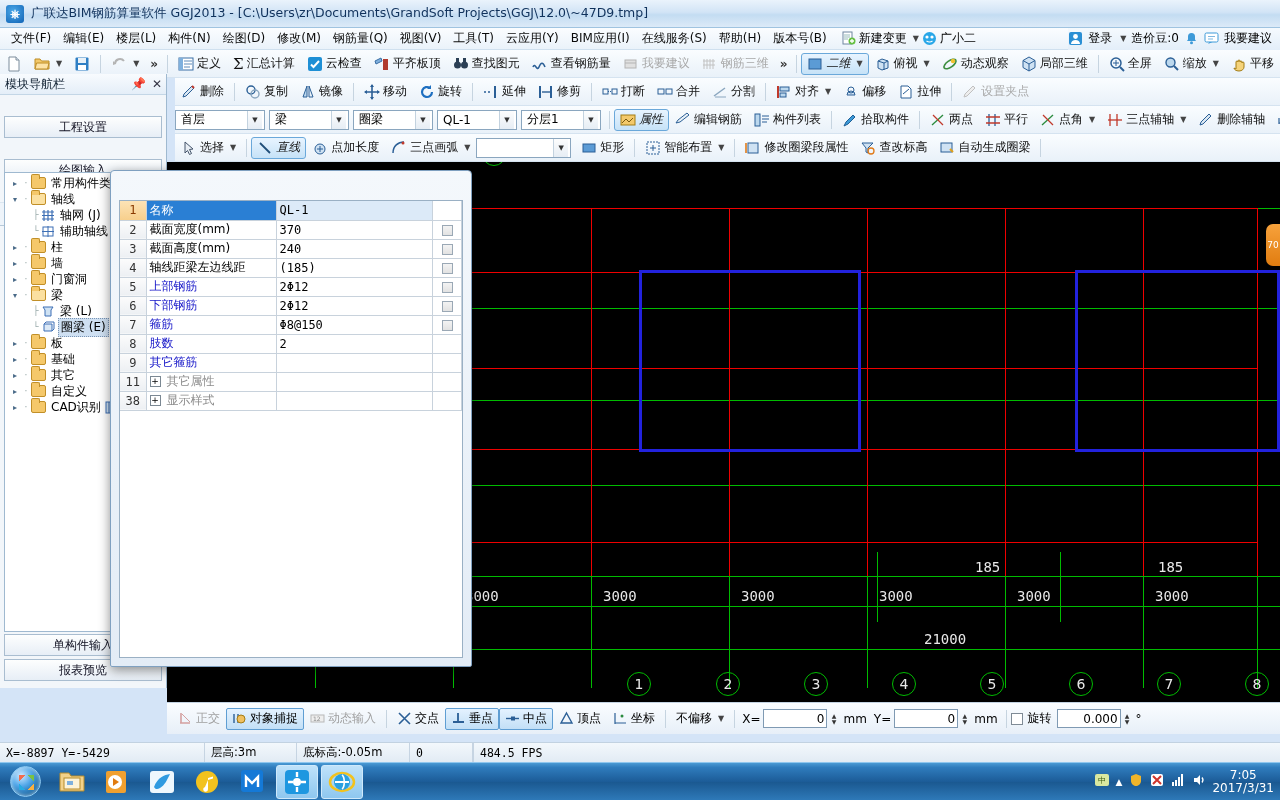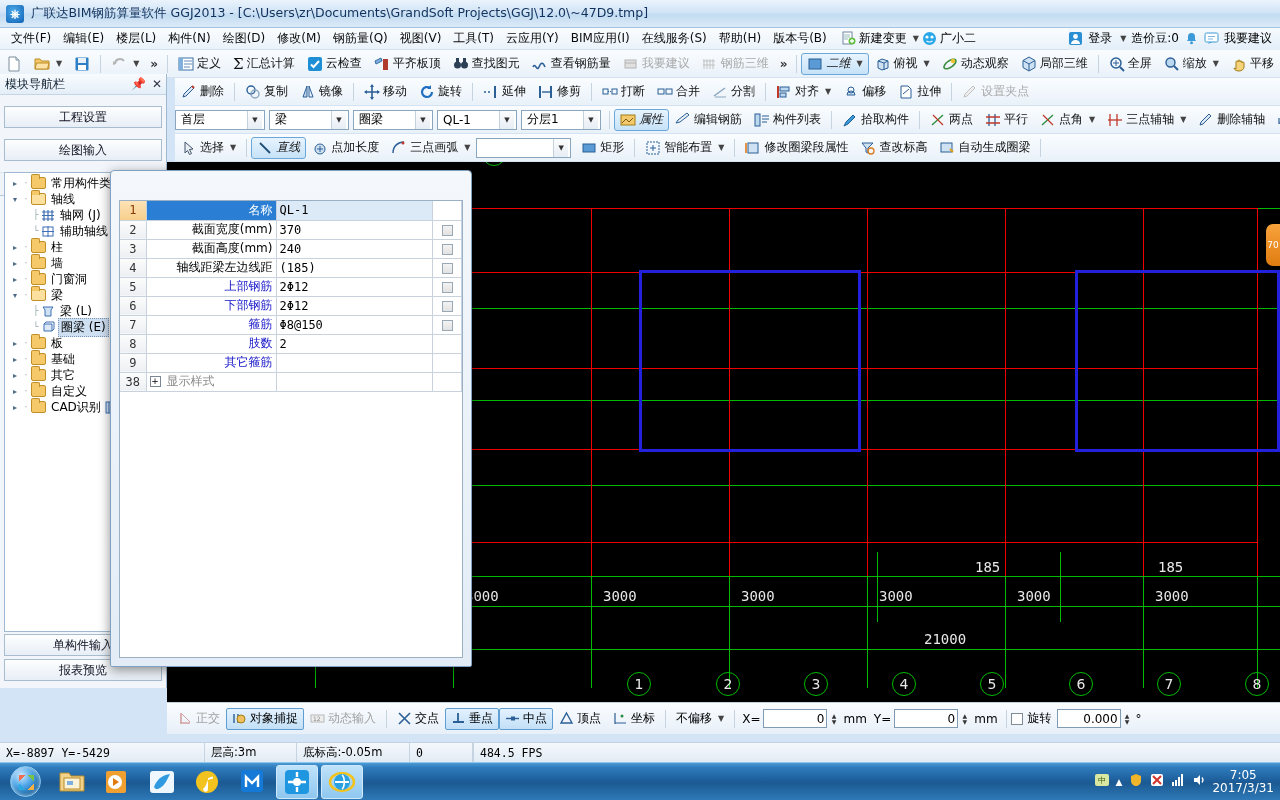--- a/index.html
+++ b/index.html
@@ -74,21 +74,21 @@
     background: linear-gradient(to bottom,#fdfdfd,#e6edf4); border-left:1px solid #c3d2df;
   }
 
   
   .leftpanel { position: absolute; left: 0; top: 74px; width: 167px; height: 614px;
     background: #f2f6fa; border-right: 1px solid #9fb9d0; }
   .lp-header { height: 21px; background: linear-gradient(to bottom,#f8fbfe,#e4eef8);
     border-bottom: 1px solid #c3d6e6; display: flex; align-items: center;
     padding: 0 4px 0 5px; font-size: 12px; color:#123; }
   .lp-header .sp { margin-left:auto; display:flex; gap:6px; font-size:12px; color:#334; }
-  .lp-btn { margin: 11px 4px; height: 22px; background: linear-gradient(to bottom,#fdfefe,#e7eef6);
+  .lp-btn { margin: 21px 4px; height: 22px; background: linear-gradient(to bottom,#fdfefe,#e7eef6);
     border: 1px solid #a9bdd0; display:flex; align-items:center; justify-content:center;
     font-size: 12px; color:#112; }
   .lp-tools { height: 24px; display:flex; align-items:center; gap:8px; padding-left:8px;
     border-top:1px solid #dbe6f0; border-bottom:1px solid #b7c9d9; background:#eef4fa; }
   .tree { position:absolute; left:4px; top:98px; width:159px; bottom:56px; background:#fff;
     border:1px solid #9fb9d0; overflow:hidden; padding-top:2px; }
   .tnode { display:flex; align-items:center; height:16px; font-size:12px; white-space:nowrap; }
   .tnode .exp { width:12px; text-align:center; font-size:8px; color:#4a6a88; flex:none;}
   .tnode .dashes { width:10px; color:#9aa; font-size:9px; flex:none; text-align:center;}
   .folder { width:15px;height:12px;flex:none;margin-right:3px;position:relative;
@@ -135,21 +135,21 @@
   table.pt { width:100%; border-collapse:collapse; table-layout:fixed; }
   table.pt th, table.pt td {
     border-right:1px solid #c8d2dc; border-bottom:1px solid #c8d2dc;
     font-size:12px; height:19px; padding:0 3px; overflow:hidden; white-space:nowrap;
   }
   table.pt th { background:linear-gradient(to bottom,#fdfdfd,#e8eef4); font-weight:normal; text-align:center; }
   th.val-h { background:linear-gradient(to bottom,#fbd9a0,#f0b45c); color:#7a2a00; font-weight:bold; }
   td.num { width:26px; text-align:center; background:linear-gradient(to bottom,#fcfcfc,#eceff3); color:#333;
     font-family:"DejaVu Sans Mono","Liberation Mono",monospace; font-size:11px; }
   td.num.hl { background:linear-gradient(to bottom,#fde3b6,#f7cf8c); color:#8a3a00; }
-  td.name { width:130px; text-align:right; }
+  td.name { width:130px; text-align:left; }
   td.name.blue { color:#1414c8; }
   td.name.gray { color:#8c8c8c; text-align:left; padding-left:20px; position:relative; }
   td.val { font-family:"DejaVu Sans Mono","Liberation Mono",monospace; font-size:11.5px; }
   td.att { width:29px; text-align:center; }
   tr.selrow td.name { background:#2a7fd4; color:#fff; }
   tr.selrow td.val { background:#dceaf8; }
   .chk { display:inline-block; width:11px; height:11px; border:1px solid #9aa8b5;
     background:linear-gradient(to bottom,#f3f3f3,#e2e2e2); vertical-align:middle; }
   .plusbox { position:absolute; left:3px; top:3px; width:11px; height:11px;
     border:1px solid #7b8893; background:#fff; color:#000; font-size:9px; line-height:9px; text-align:center; }
@@ -976,20 +976,29 @@
           <td class="val">2</td>
           <td class="att"></td>
         </tr>
         <tr>
           <td class="num">9</td>
           <td class="name blue">其它箍筋</td>
           <td class="val"></td>
           <td class="att"></td>
         </tr>
         <tr>
+          <td class="num">11</td>
+          <td class="name gray">
+            <span class="plusbox">+</span>
+            <span>其它属性</span>
+          </td>
+          <td class="val"></td>
+          <td class="att"></td>
+        </tr>
+        <tr>
           <td class="num">38</td>
           <td class="name gray">
             <span class="plusbox">+</span>
             <span>显示样式</span>
           </td>
           <td class="val"></td>
           <td class="att"></td>
         </tr>
       </tbody>
         </table>

